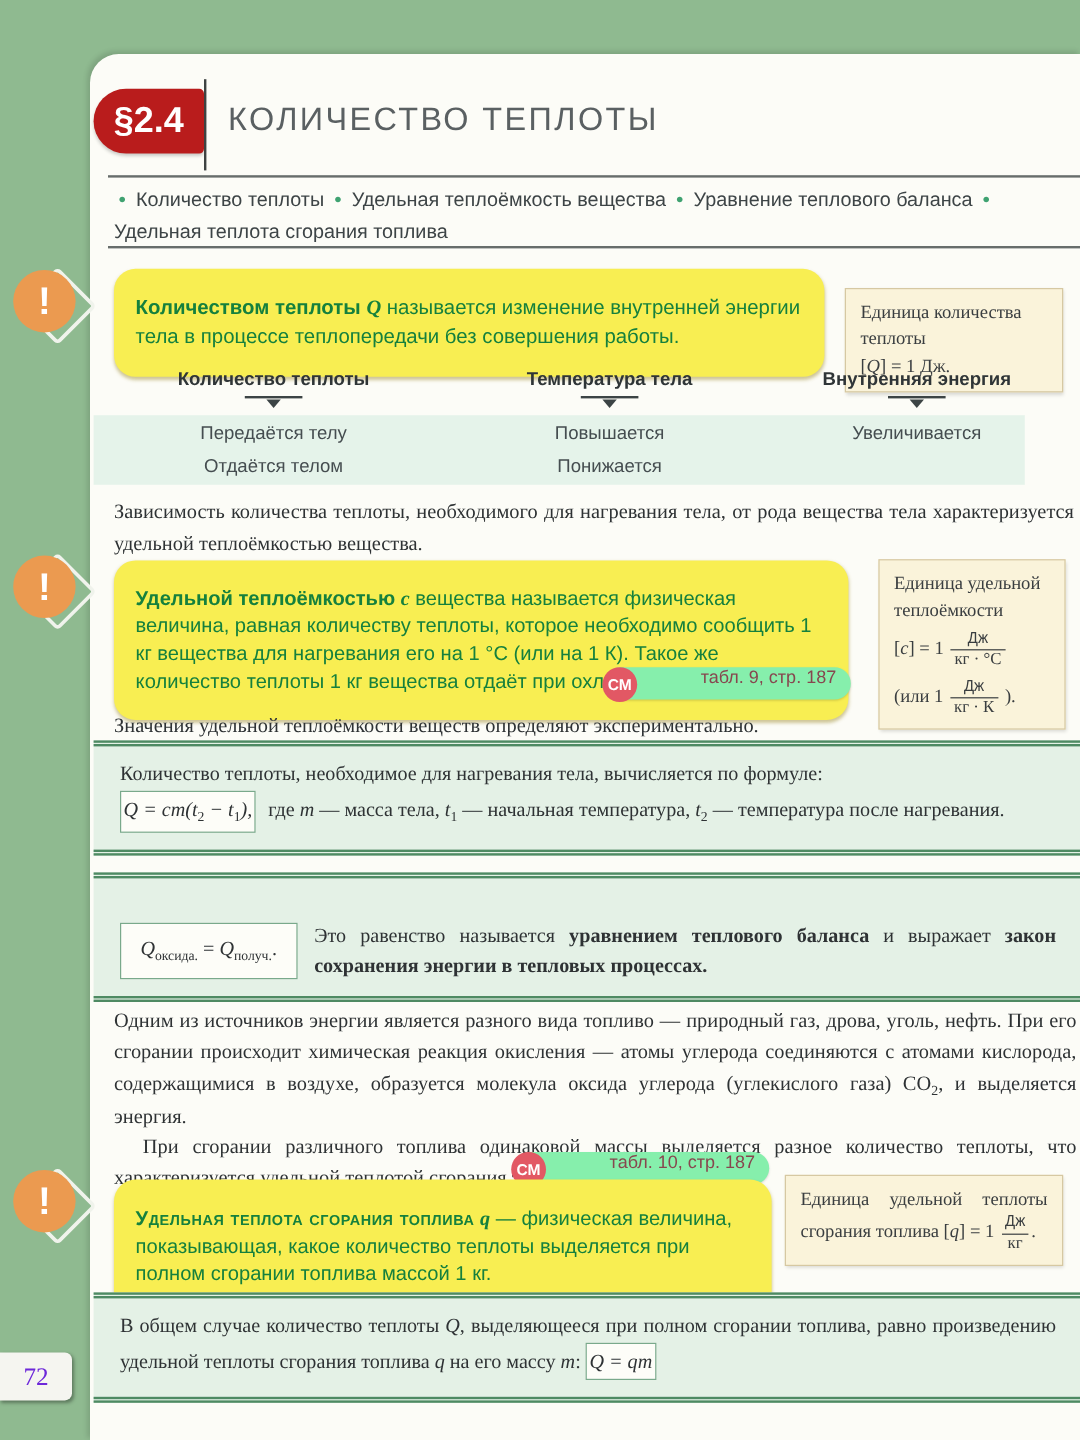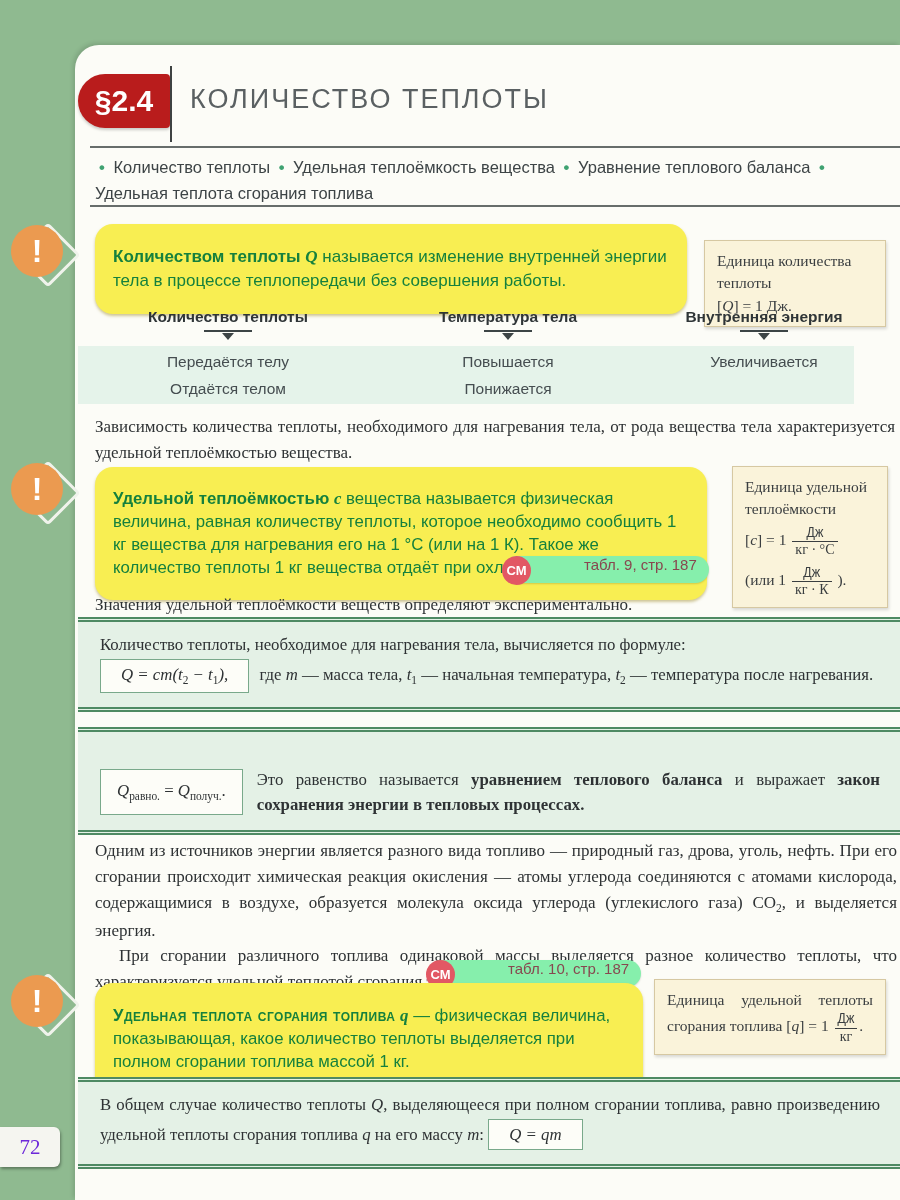--- a/index.html
+++ b/index.html
@@ -56,21 +56,21 @@
   .para{position:absolute;font:400 17px "Liberation Serif",serif;color:#2e3234;line-height:1.5;text-align:justify;}
   .p1{left:95px;top:414px;width:800px;}
   .p2{left:95px;top:592px;width:710px;text-align:left;}
   .p34{left:95px;top:838px;width:802px;line-height:1.52;}
   .p34 .indent{text-indent:24px;display:block;}
 
   
   .gbox{position:absolute;left:78px;width:822px;background:#e4f1e6;border-top:5px double #4e8a63;border-bottom:5px double #4e8a63;padding:10px 20px 12px 22px;font:400 16.8px "Liberation Serif",serif;color:#2e3234;line-height:1.5;box-sizing:border-box;text-align:justify;}
   .g1{top:617px;} .g2{top:727px;} .g3{top:1077px;}
   .mi{font-style:italic;}
-  .fbox{display:inline-block;background:#fdfdf8;border:1px solid #79a98b;padding:2px 20px;margin:2px 6px 2px 0;white-space:nowrap;}
+  .fbox{display:inline-block;background:#fdfdf8;border:1px solid #79a98b;padding:2px 2px;margin:2px 6px 2px 0;white-space:nowrap;}
   .fbox2{float:left;margin:2px 14px 2px 0;padding:8px 16px;}
   sub{font-size:0.68em;}
 
   
   .see{position:absolute;height:27px;display:flex;align-items:flex-start;background:#86efac;border-radius:14px;padding-right:12px;box-shadow:0 1px 2px rgba(0,0,0,0.15);gap:45px;}
   .see-circle{width:29px;height:29px;border-radius:50%;background:#e25864;color:#fff;display:flex;align-items:center;justify-content:center;font:700 13px "Liberation Sans",sans-serif;margin-left:-2px;}
   .see-label{font:400 15px "Liberation Sans",sans-serif;color:#87474f;margin-left:8px;}
   .see1{left:504px;top:556px;} .see2{left:428px;top:960px;}
 
   
@@ -173,21 +173,21 @@
   <div class="para p2">Значения удельной теплоёмкости веществ определяют экспериментально.</div>
 
   <div class="gbox g1">
     <span>Количество теплоты, необходимое для нагревания тела, вычисляется по формуле:</span><br>
     <span class="fbox"><span class="mi">Q = cm(t</span><sub>2</sub><span class="mi"> − t</span><sub>1</sub><span class="mi">),</span></span>
     <span>где </span><span class="mi">m</span><span> — масса тела, </span><span class="mi">t</span><sub>1</sub><span> — начальная температура, </span><span class="mi">t</span><sub>2</sub><span> — температура после нагревания.</span>
   </div>
 
   <div class="gbox g2">
     <br>
-    <span class="fbox fbox2"><span class="mi">Q</span><sub>равно.</sub><span> = </span><span class="mi">Q</span><sub>получ.</sub><span>.</span></span>
+    <span class="fbox fbox2"><span class="mi">Q</span><sub>оксида.</sub><span> = </span><span class="mi">Q</span><sub>получ.</sub><span>.</span></span>
     <span>Это равенство называется </span><b>уравнением теплового баланса</b><span> и выражает </span><b>закон сохранения энергии в тепловых процессах.</b>
   </div>
 
   <div class="para p34">
     <span>Одним из источников энергии является разного вида топливо — природный газ, дрова, уголь, нефть. При его сгорании происходит химическая реакция окисления — атомы углерода соединяются с атомами кислорода, содержащимися в воздухе, образуется молекула оксида углерода (углекислого газа) СО</span><sub>2</sub><span>, и выделяется энергия.</span>
     <span class="indent">При сгорании различного топлива одинаковой массы выделяется разное количество теплоты, что характеризуется удельной теплотой сгорания топлива.</span>
   </div>
 
   <div class="see see2">
     <span class="see-circle">СМ</span>

